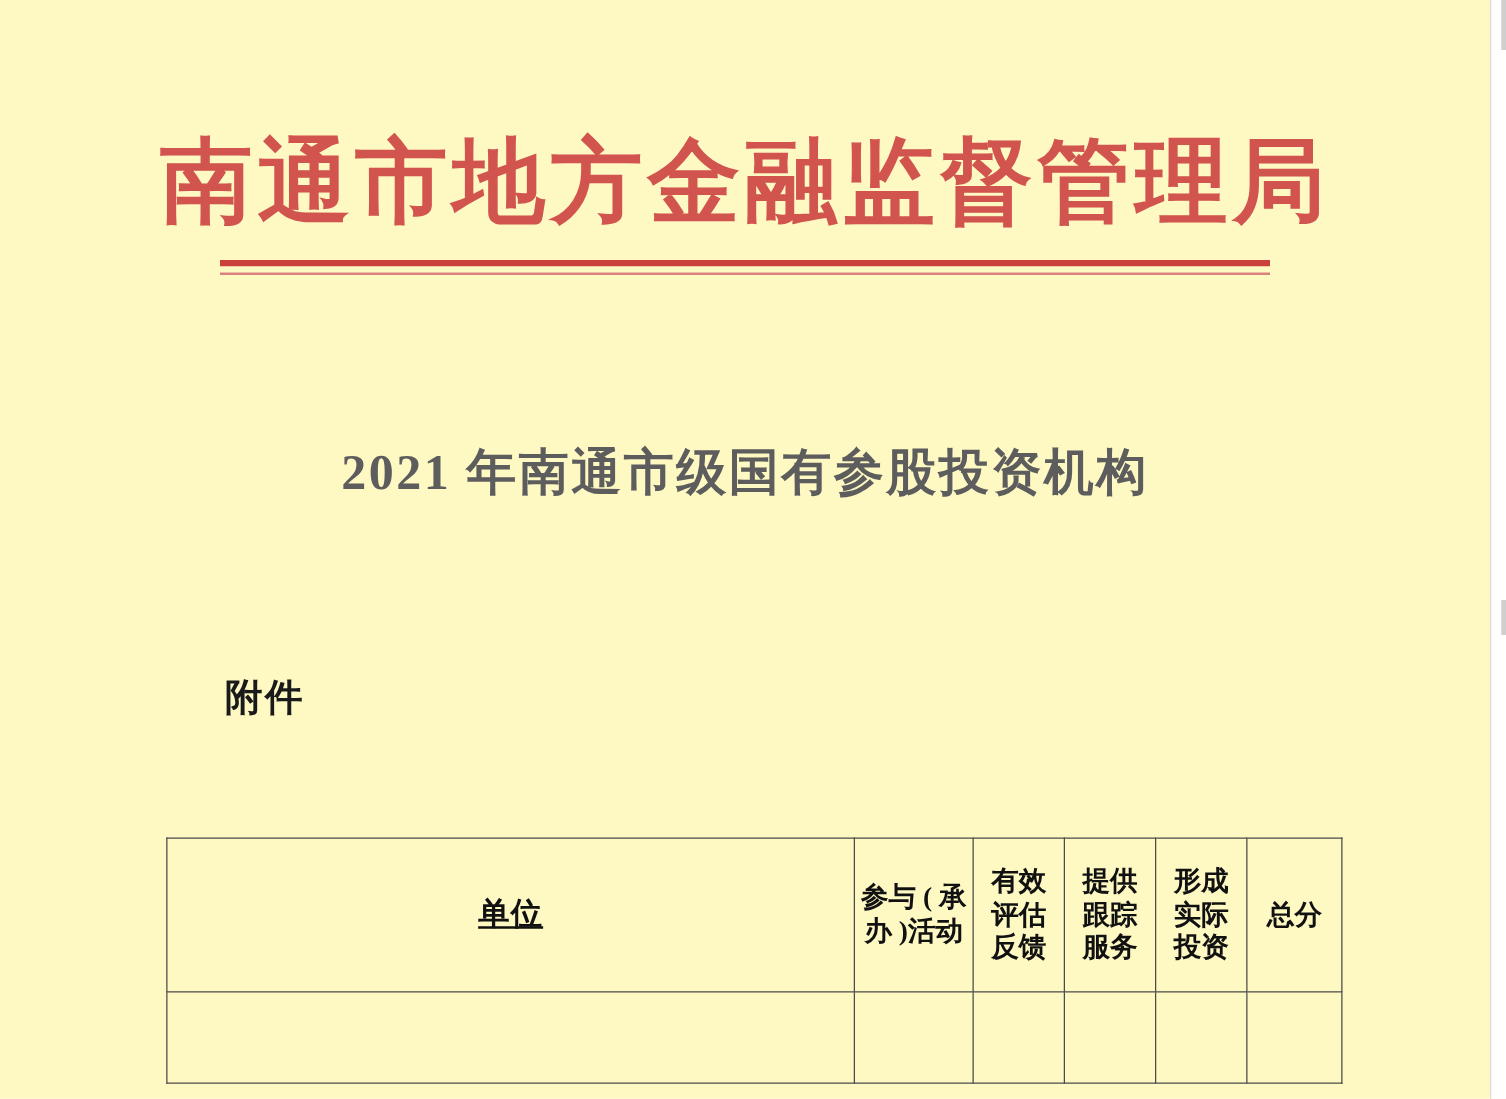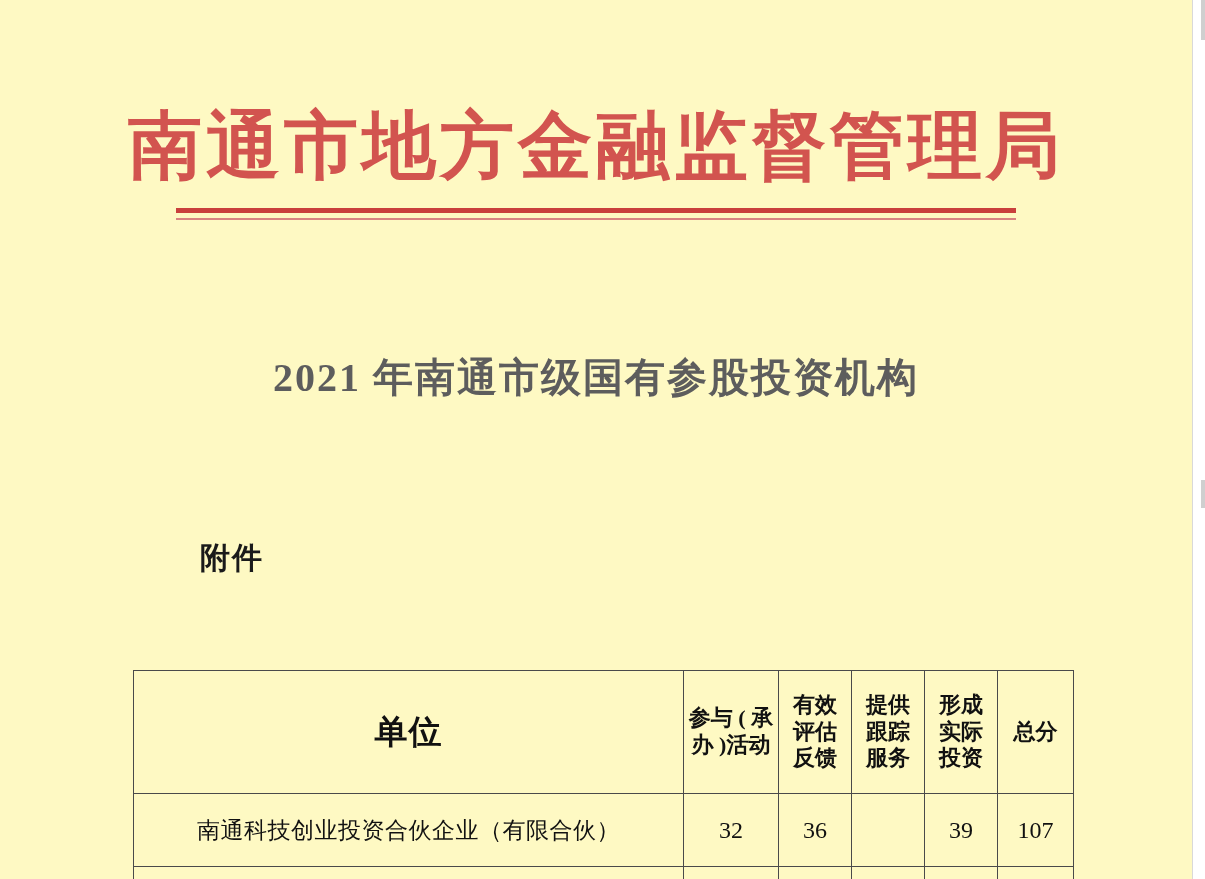--- a/index.html
+++ b/index.html
@@ -94,21 +94,21 @@
     letter-spacing: 2px;
     margin-top: 24px;
   }
   .doc-title .line2 {
     display: block;
   }
 
   
   .attachment-label {
     position: absolute;
-    left: 200px;
+    left: 180px;
     top: 538px;
     font-size: 30px;
     font-weight: bold;
     letter-spacing: 2px;
     color: #1a1a1a;
   }
 
   
   .table-title {
     position: absolute;
@@ -143,22 +143,23 @@
     vertical-align: middle;
     padding: 0;
   }
   table.rank-table thead th {
     height: 122px;
     font-weight: bold;
     font-size: 22px;
     line-height: 1.22;
   }
   table.rank-table thead th.unit-col {
-    font-size: 33px;
+    font-size: 25px;
     letter-spacing: 1px;
+    text-decoration: underline;
   }
   table.rank-table tbody td {
     height: 72px;
     font-weight: normal;
   }
   table.rank-table tbody td.name-cell {
     font-size: 23px;
     letter-spacing: 0.5px;
   }
   table.rank-table tbody td.num-cell {
@@ -229,28 +230,20 @@
               <span class="hdr-stack">实际</span>
               <span class="hdr-stack">投资</span>
             </th>
             <th>
               <span>总分</span>
             </th>
           </tr>
         </thead>
         <tbody>
           <tr>
-            <td class="name-cell">南通科技创业投资合伙企业（有限合伙）</td>
-            <td class="num-cell">32</td>
-            <td class="num-cell">36</td>
-            <td class="num-cell"></td>
-            <td class="num-cell">39</td>
-            <td class="num-cell">107</td>
-          </tr>
-          <tr>
             <td class="name-cell"></td>
             <td class="num-cell"></td>
             <td class="num-cell"></td>
             <td class="num-cell"></td>
             <td class="num-cell"></td>
             <td class="num-cell"></td>
           </tr>
         </tbody>
       </table>
     </div>

